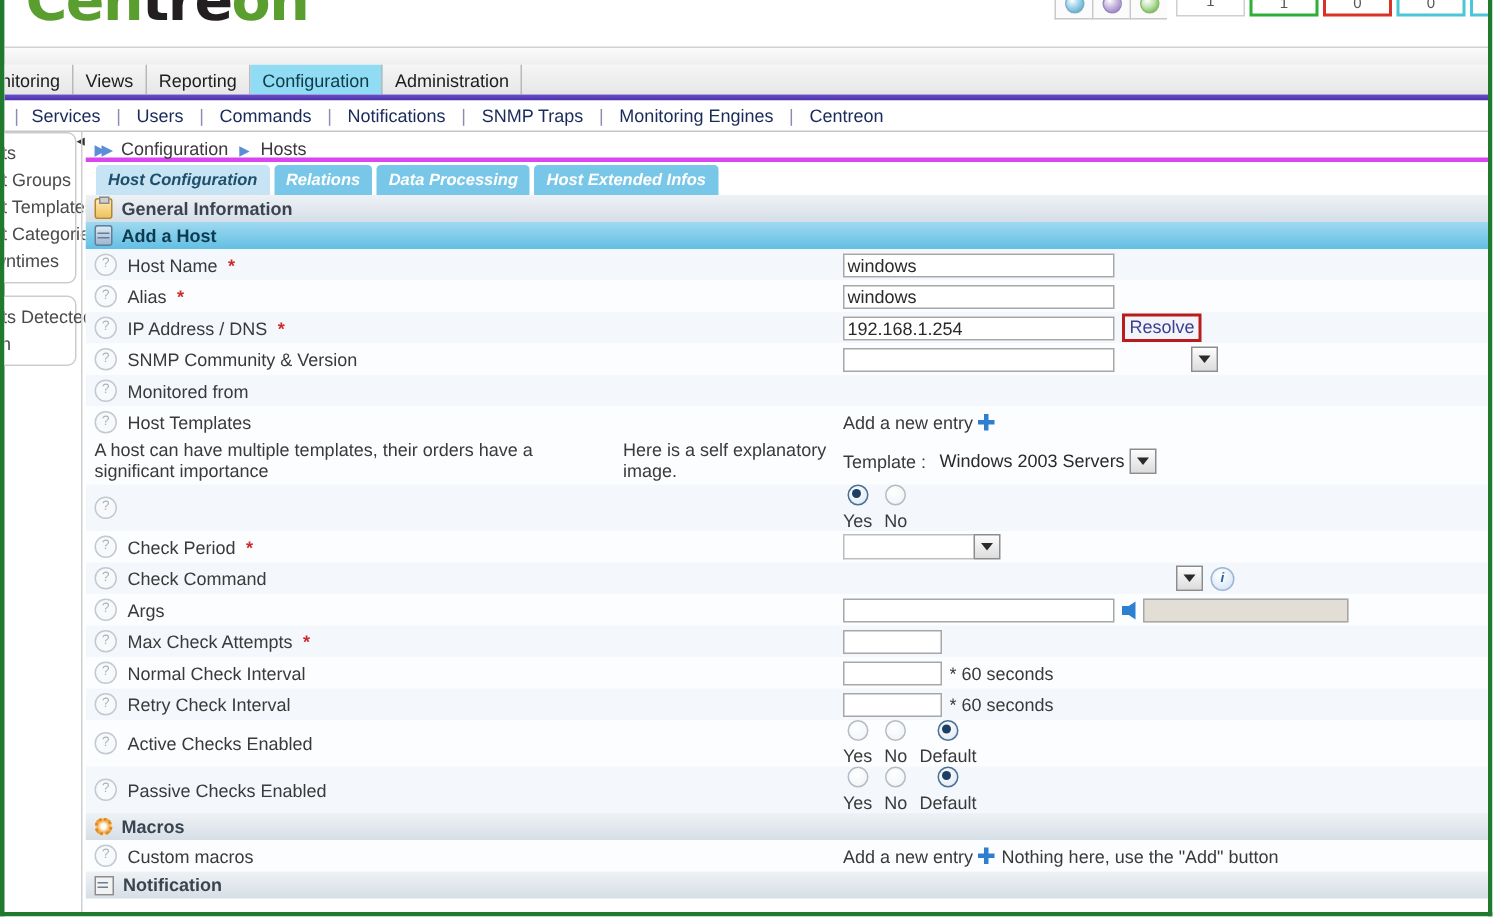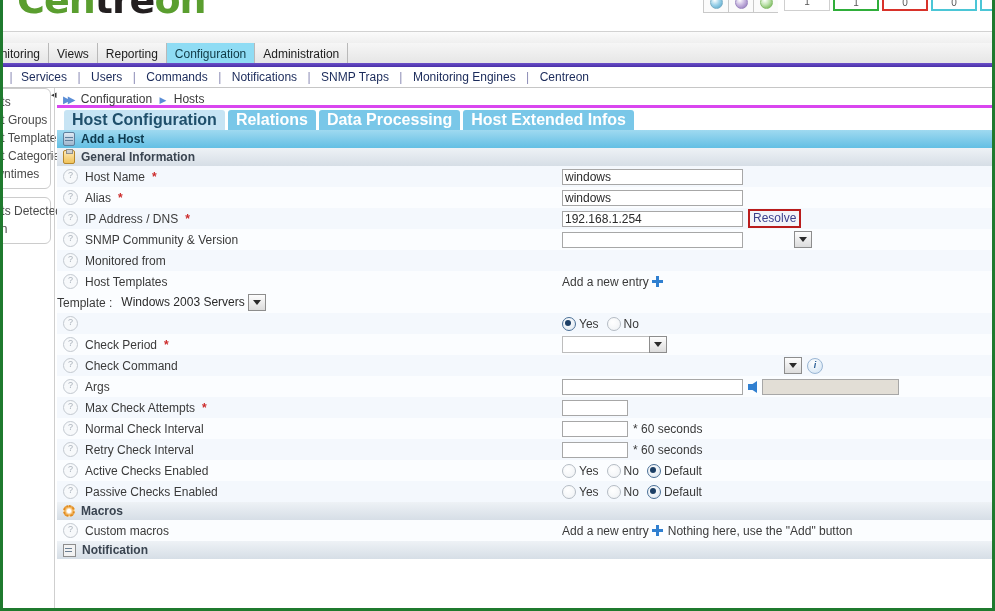--- a/index.html
+++ b/index.html
@@ -217,26 +217,27 @@
     padding: 8px 0 0 7px;
     display: flex;
     align-items: flex-end;
     gap: 3px;
     box-sizing: border-box;
   }
   .tab {
     background: #79c7e8;
     color: #ffffff;
     font-weight: bold;
-    font-size: 16px;
+    font-size: 11px;
     padding: 3px 8px 3px 8px;
     border-radius: 3px 3px 0 0;
     line-height: 14px;
     cursor: pointer;
     white-space: nowrap;
+    font-style: italic;
   }
   .tab.active {
     background: #c7e4f4;
     color: #1f4f6b;
   }
 
   
   .secbar {
     display: flex; align-items: center;
     height: 18px;
@@ -442,21 +443,21 @@
     border-right: 4px solid transparent;
     border-top: 5px solid #2a2a2a;
   }
   .sel.w80 .selbody  { width: 80px; }
   .sel.w40 .selbody  { width: 40px; border: none; background: transparent; }
   .sel.w215 .selbody { width: 215px; border-color: transparent; background: transparent; }
   .sel.bare .selbody { border-color: transparent; background: transparent; }
 
   
   .radiogrp { display: flex; align-items: center; gap: 4px; }
-  .radiogrp .ritem { display: flex; align-items: center; gap: 3px; margin-right: 4px; }
+  .radiogrp .ritem { display: flex; align-items: center; gap: 3px; margin-right: 4px; flex-direction: column; }
   .rd {
     width: 12px; height: 12px;
     border-radius: 50%;
     border: 1px solid #b5bcc4;
     background: radial-gradient(circle at 40% 35%, #ffffff, #eef1f4);
     display: inline-block;
     position: relative;
     cursor: pointer;
     flex: none;
   }
@@ -557,28 +558,28 @@
       <span>Hosts</span>
     </div>
 
     <div class="tabrow">
       <div class="tab active">Host Configuration</div>
       <div class="tab">Relations</div>
       <div class="tab">Data Processing</div>
       <div class="tab">Host Extended Infos</div>
     </div>
 
+    <div class="secbar sub">
+      <span class="ico ico-clip"></span>
+      <span>General Information</span>
+    </div>
+
     <div class="secbar primary">
       <span class="ico ico-db"></span>
       <span>Add a Host</span>
-    </div>
-
-    <div class="secbar sub">
-      <span class="ico ico-clip"></span>
-      <span>General Information</span>
     </div>
 
     <div class="frow odd">
       <div class="lbl">
         <span class="ico-help">?</span>
         <span>Host Name</span>
         <span class="req">*</span>
       </div>
       <div class="ctl">
         <input class="txt wide" value="windows" style="">
@@ -636,20 +637,24 @@
       </div>
       <div class="ctl">
         <span class="addentry">
           <span>Add a new entry</span>
           <span class="ico-plus"></span>
         </span>
       </div>
     </div>
 
     <div class="frow even">
+      <div class="lbl stack helper-lines">
+        <div>A host can have multiple templates, their orders have a significant importance</div>
+        <div>Here is a self explanatory image.</div>
+      </div>
       <div class="ctl">
         <span>Template :</span>
         <span class="sel bare">
           <span class="selbody" style="width:auto">Windows 2003 Servers</span>
           <span class="selarrow"></span>
         </span>
       </div>
     </div>
 
     <div class="frow odd">

